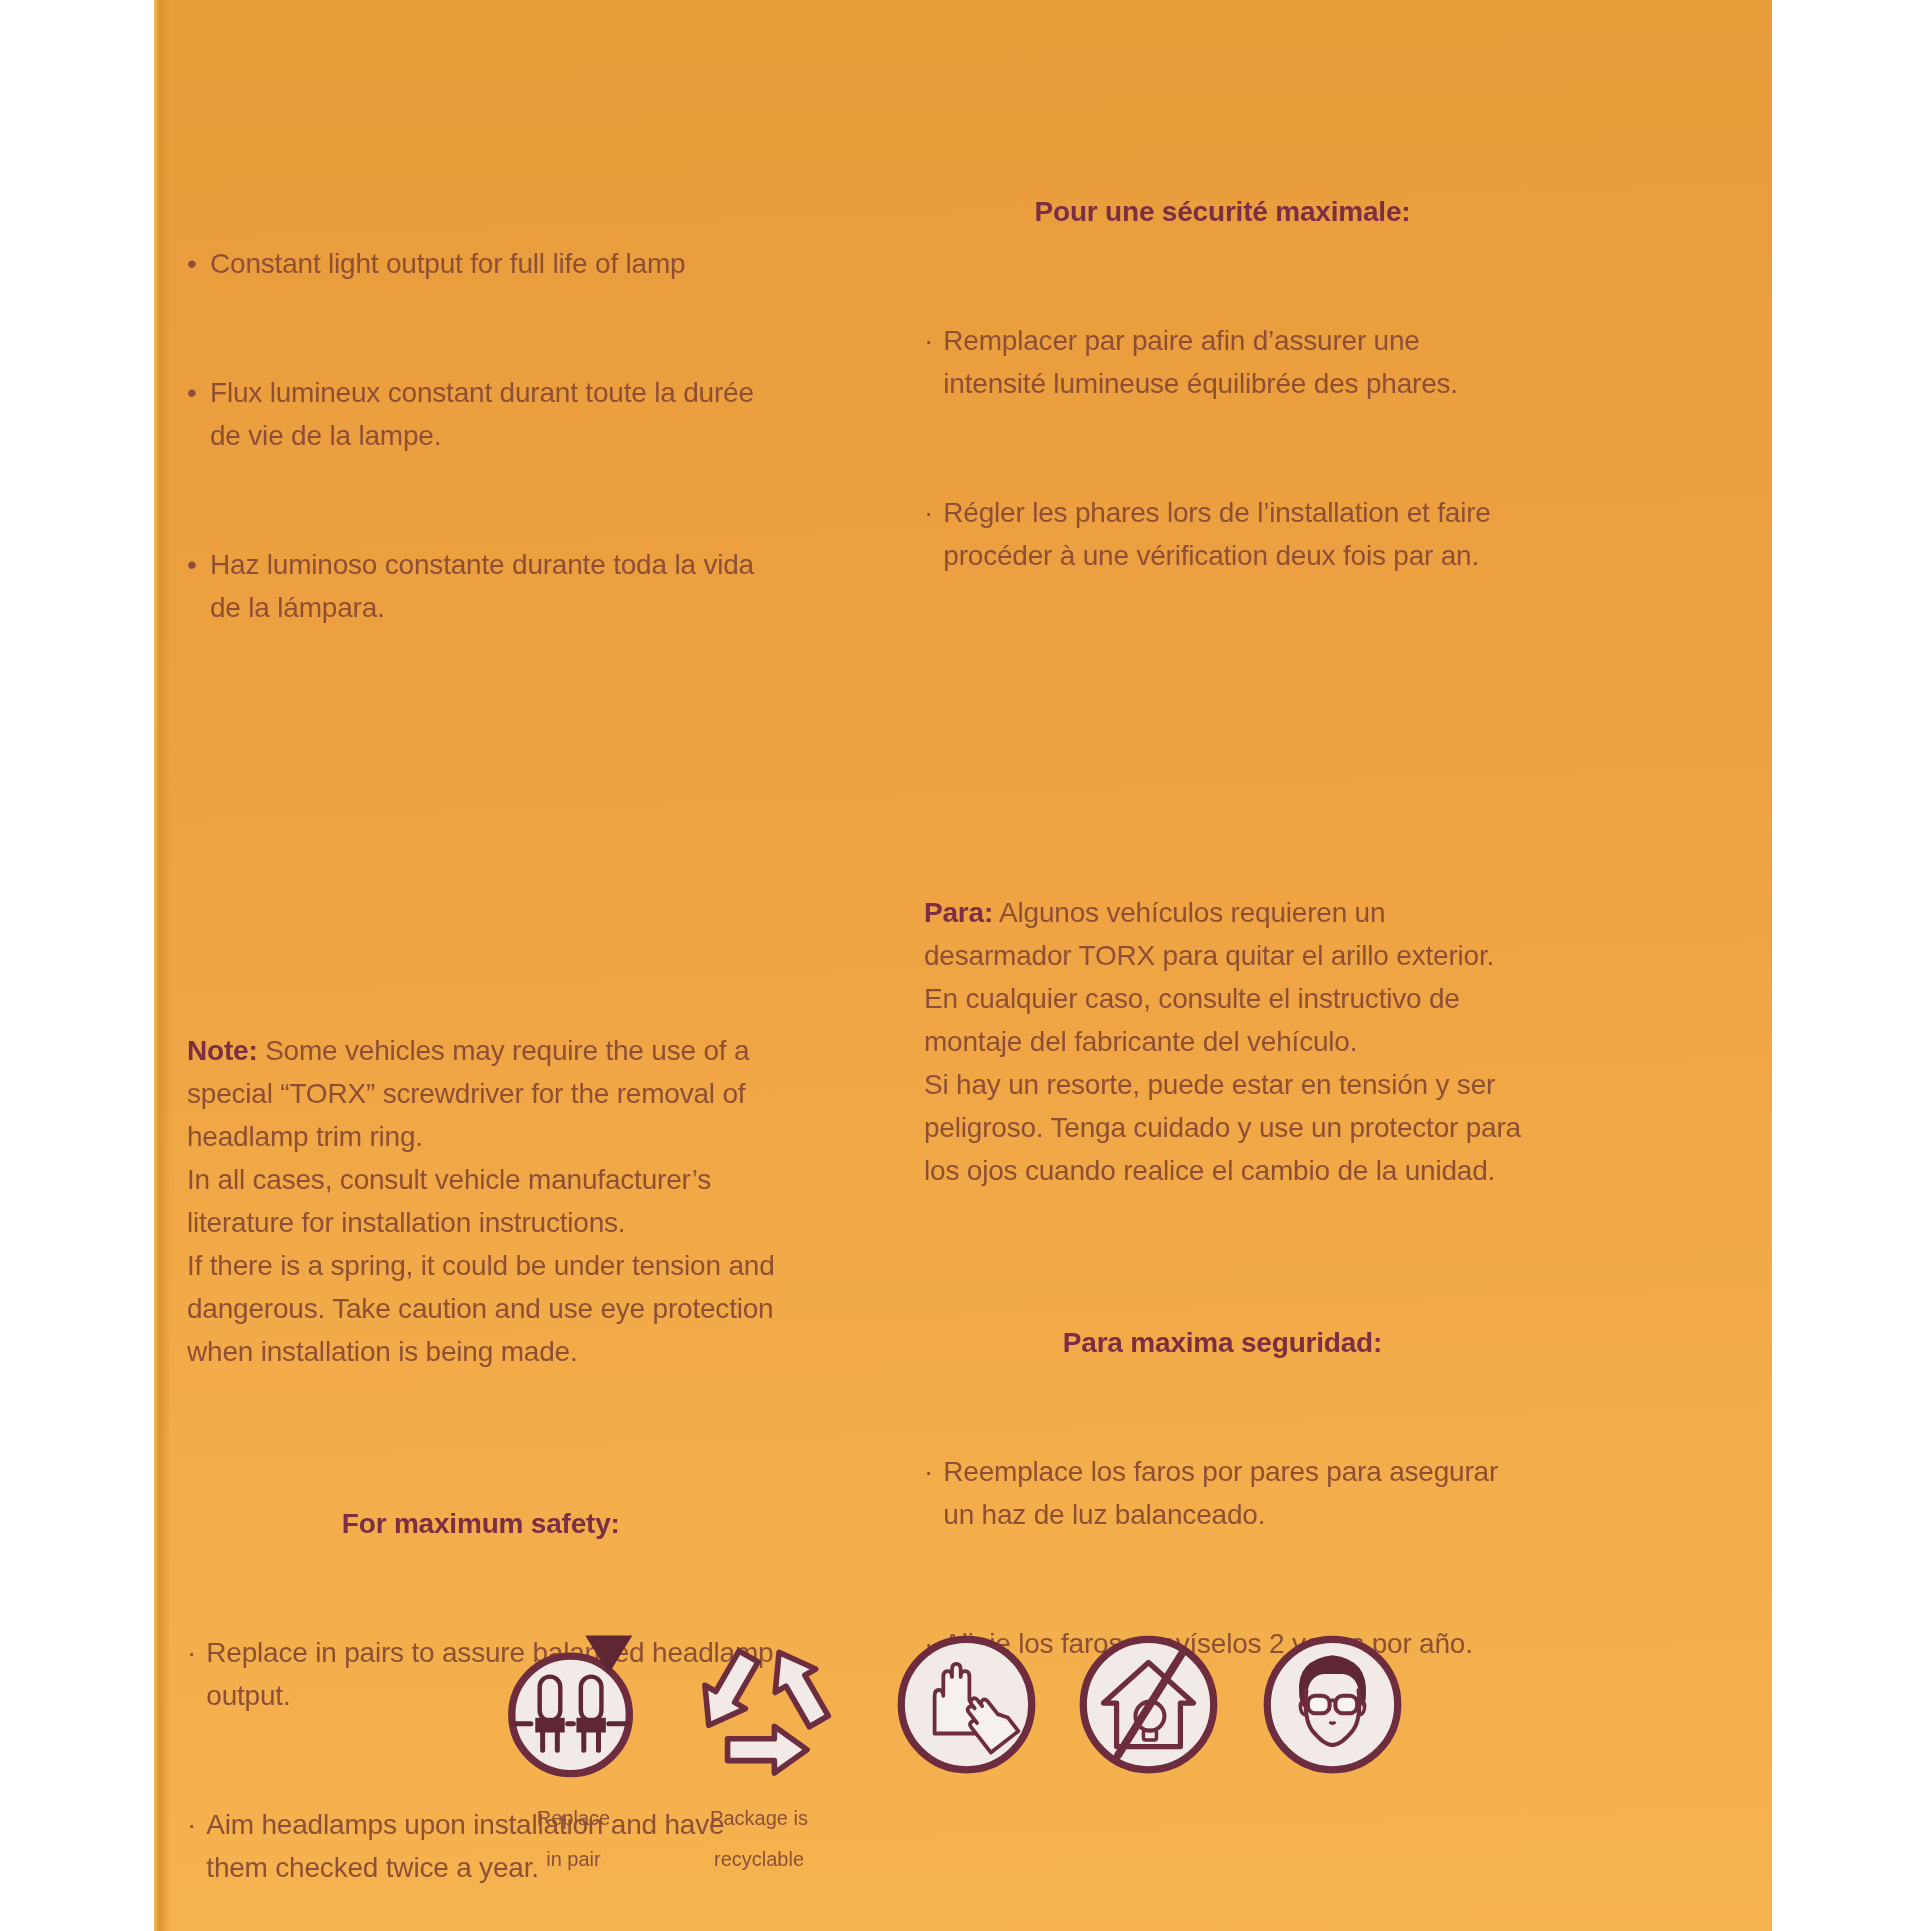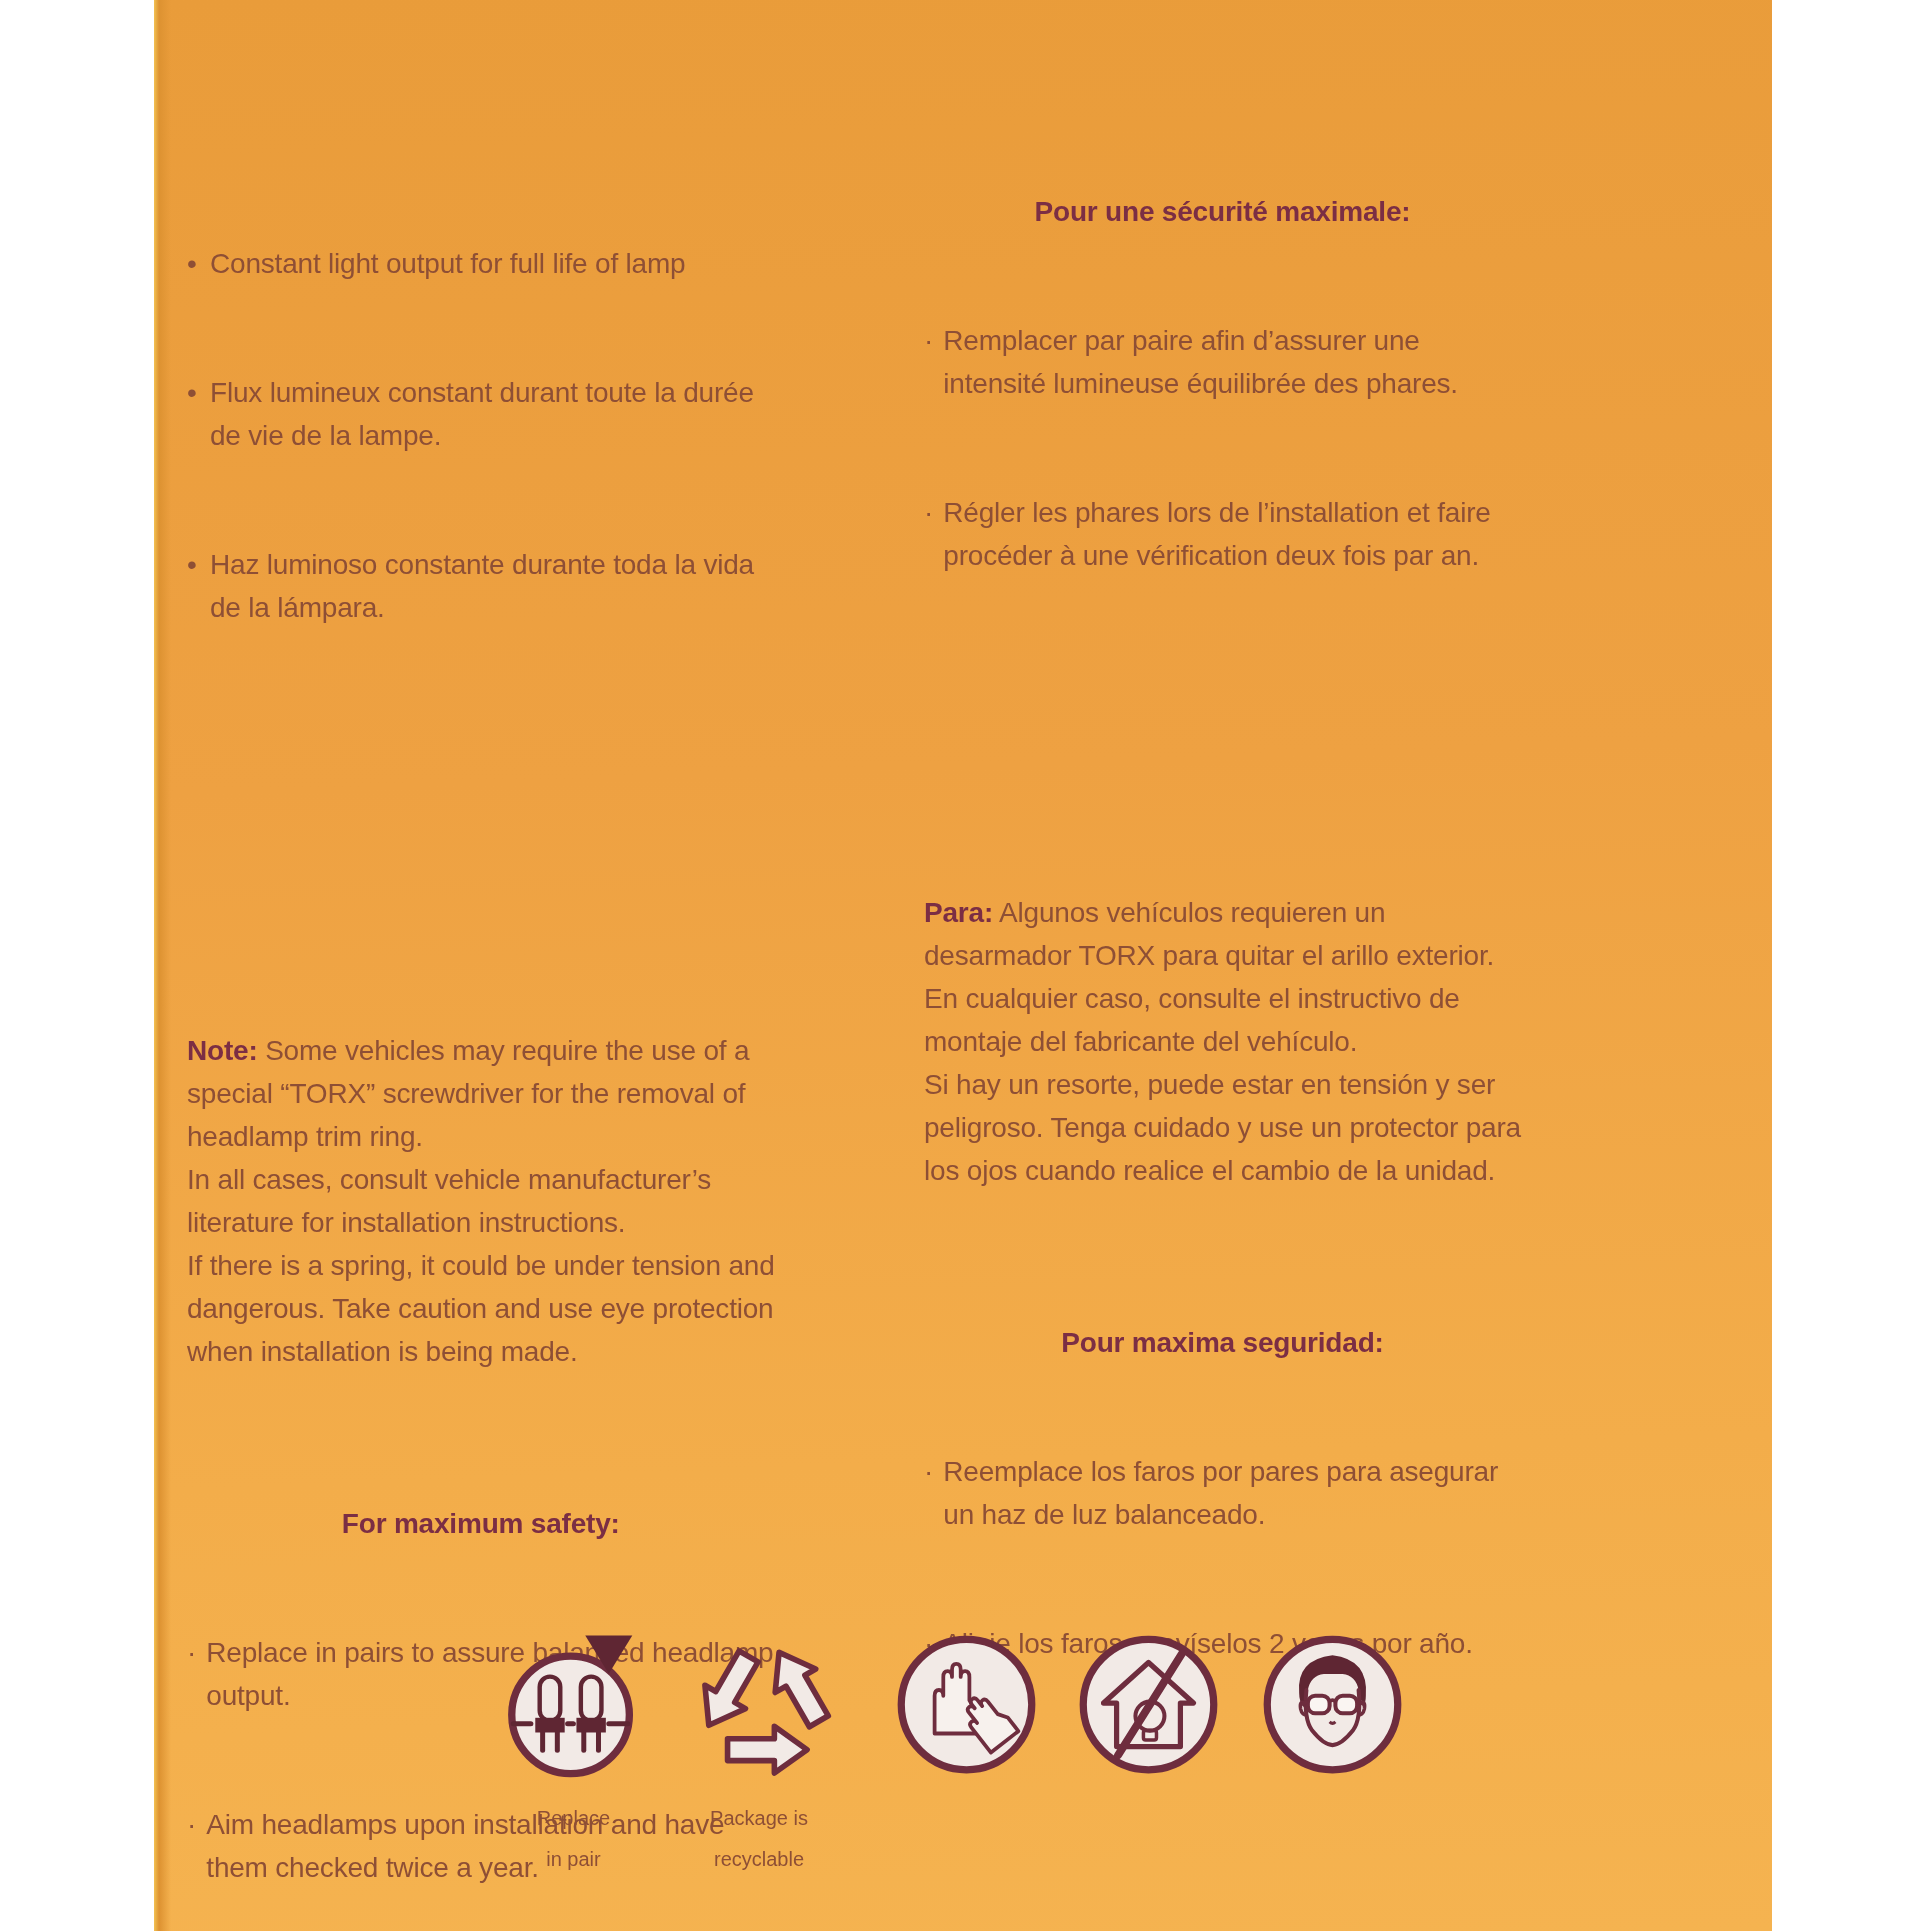--- a/index.html
+++ b/index.html
@@ -104,21 +104,21 @@
     <div class="gap"></div>
 
     <p><span class="lbl">Para:</span><span> Algunos vehículos requieren un
 desarmador TORX para quitar el arillo exterior.
 En cualquier caso, consulte el instructivo de
 montaje del fabricante del vehículo.
 Si hay un resorte, puede estar en tensión y ser
 peligroso. Tenga cuidado y use un protector para
 los ojos cuando realice el cambio de la unidad.</span></p>
 
-    <p class="head">Pour maxima seguridad:</p>
+    <p class="head">Para maxima seguridad:</p>
     <div class="brow">
       <span class="sdot">·</span>
       <span>Reemplace los faros por pares para asegurar
 un haz de luz balanceado.</span>
     </div>
     <div class="brow">
       <span class="sdot">·</span>
       <span>Alinie los faros y revíselos 2 veces por año.</span>
     </div>
 

